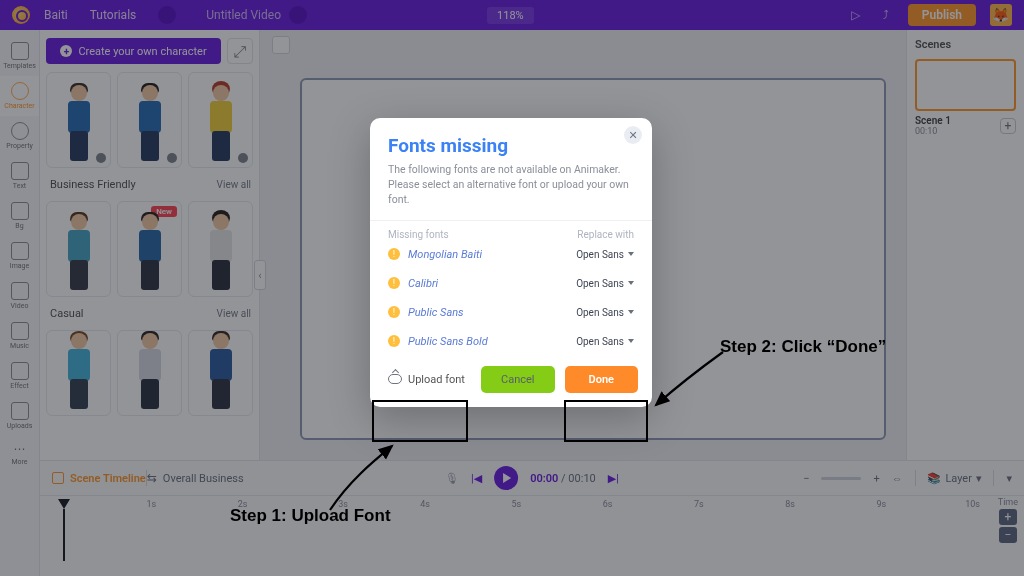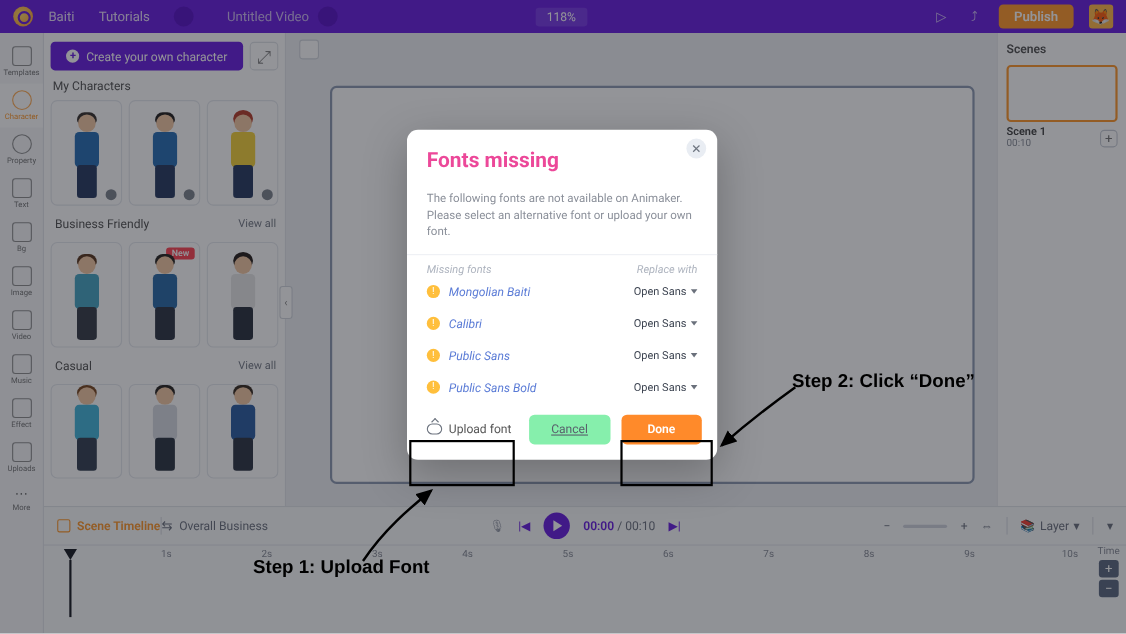--- a/index.html
+++ b/index.html
@@ -82,34 +82,34 @@
   .playhead{position:absolute;left:18px;top:38px;width:0;height:0;border-left:6px solid transparent;border-right:6px solid transparent;border-top:10px solid #1a1e26;}
   .playline{position:absolute;left:23px;top:48px;width:2px;height:52px;background:#1a1e26;}
   .tl-right-col{position:absolute;right:6px;top:36px;font-size:9px;color:#8a8f99;text-align:center;}
   .zoom-btn{width:18px;height:16px;border-radius:3px;background:#5e6b82;color:#fff;font-size:12px;display:flex;align-items:center;justify-content:center;margin:2px auto;}
   .layer-pop{display:flex;align-items:center;gap:4px;color:#6e7480;font-size:11px;}
 
   
   .overlay{position:absolute;inset:0;background:rgba(15,18,26,.45);}  
   .modal{position:absolute;left:370px;top:118px;width:282px;background:#fff;border-radius:10px;box-shadow:0 12px 40px rgba(0,0,0,.25);padding:16px 0 14px;}
   .modal .close{position:absolute;right:10px;top:8px;width:18px;height:18px;border-radius:50%;background:#e9edf3;display:flex;align-items:center;justify-content:center;color:#6e7580;font-size:11px;}
-  .modal h2{color:#ec4899;font-size:19px;font-weight:700;padding:0 18px;}
-  .modal p.sub{color:#8a8f99;font-size:10.5px;line-height:1.45;margin-top:16px;padding:0 18px;}
+  .modal h2{color:#3b82f6;font-size:19px;font-weight:700;padding:0 18px;}
+  .modal p.sub{color:#8a8f99;font-size:10.5px;line-height:1.45;margin-top:5px;padding:0 18px;}
   .modal .divider{height:1px;background:#eef0f4;margin:12px 0 8px;}
-  .mhead{display:flex;justify-content:space-between;padding:0 18px;color:#aeb4bf;font-size:10px;font-style:italic;}
+  .mhead{display:flex;justify-content:space-between;padding:0 18px;color:#aeb4bf;font-size:10px;}
   .mrow{display:flex;justify-content:space-between;align-items:center;padding:8px 18px;}
   .mrow .fn{display:flex;align-items:center;gap:8px;color:#5a7bd6;font-size:11px;font-style:italic;}
   .mrow .warn{width:12px;height:12px;border-radius:50%;background:#ffbf3c;color:#fff;font-size:9px;display:flex;align-items:center;justify-content:center;font-style:normal;}
   .mrow .rep{font-size:10px;color:#3f4653;display:flex;align-items:center;gap:4px;}
   .mrow .chev{width:0;height:0;border-left:3px solid transparent;border-right:3px solid transparent;border-top:4px solid #6a707b;}
   .mfoot{display:flex;align-items:center;justify-content:space-between;padding:10px 14px 0;gap:10px;}
   .upload-btn{display:flex;align-items:center;gap:6px;font-size:11px;color:#555;border:0;background:transparent;padding:6px 4px;}
   .cloud{width:14px;height:10px;border:1.4px solid #6e7580;border-radius:6px;position:relative;}
   .cloud::after{content:'';position:absolute;left:4px;top:-5px;width:4px;height:4px;border:1.4px solid #6e7580;border-bottom:none;border-right:none;transform:rotate(45deg);}
-  .cancel-btn{background:#86efac;color:#59606c;font-size:11px;border:none;border-radius:5px;padding:7px 20px;text-decoration:underline;}
+  .cancel-btn{background:#84cc16;color:#59606c;font-size:11px;border:none;border-radius:5px;padding:7px 20px;}
   .done-btn{background:#ff8a2a;color:#fff;font-size:11px;font-weight:600;border:none;border-radius:5px;padding:7px 24px;}
 
   
   .anno-box{position:absolute;border:2px solid #000;pointer-events:none;}
   .anno-text{position:absolute;color:#000;font-weight:700;font-family:"Segoe UI",Arial,sans-serif;}
   svg.anno{position:absolute;overflow:visible;pointer-events:none;}
 </style>
 </head>
 <body>
 
@@ -182,21 +182,20 @@
 
   <div class="panel">
     <div class="create-row">
       <div class="create-btn">
           <span class="plus">+</span>
           <span>Create your own character</span>
         </div>
       <div class="expand">⤢</div>
     </div>
 
-    <div class="section-title">My Characters</div>
     <div class="cards">
       <div class="card">
           <div class="char">
             <div class="hair" style="background:#3a3430;"></div>
             <div class="head"></div>
             <div class="body" style="background:#2a6fb5;"></div>
             <div class="legs" style="background:#2a3d63;"></div>
           </div>
           <div class="info-dot"></div>
         </div>

